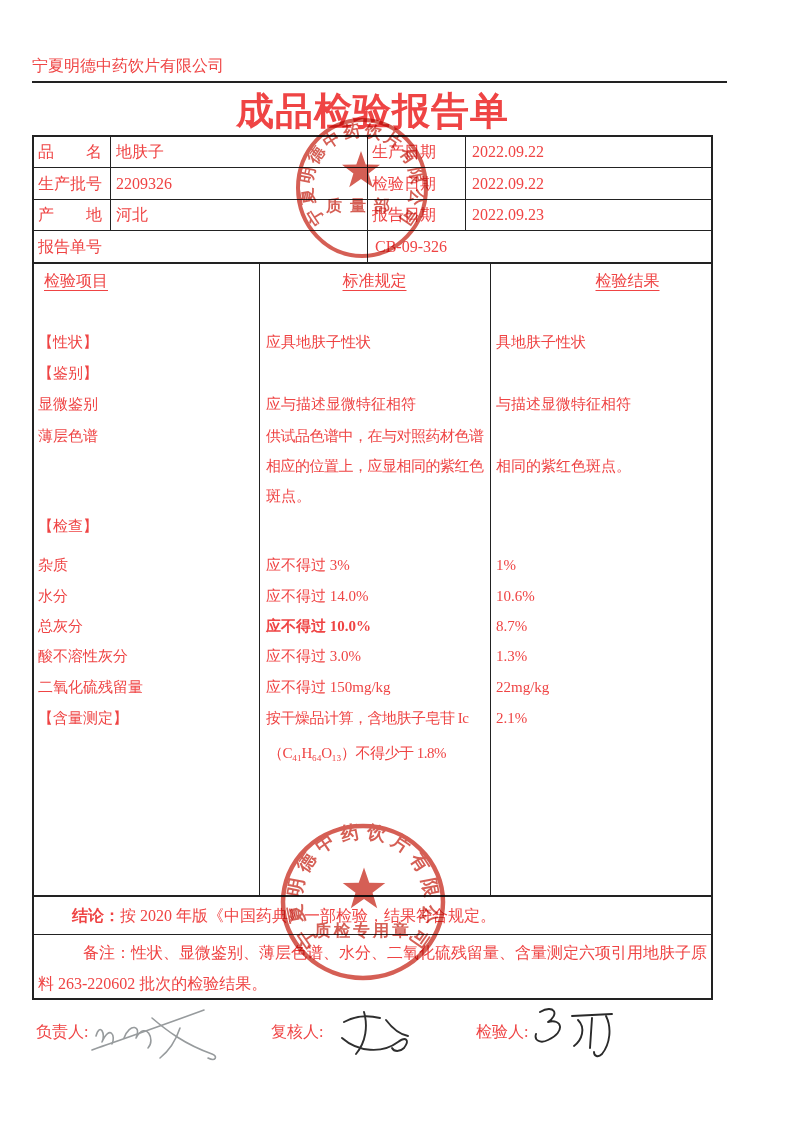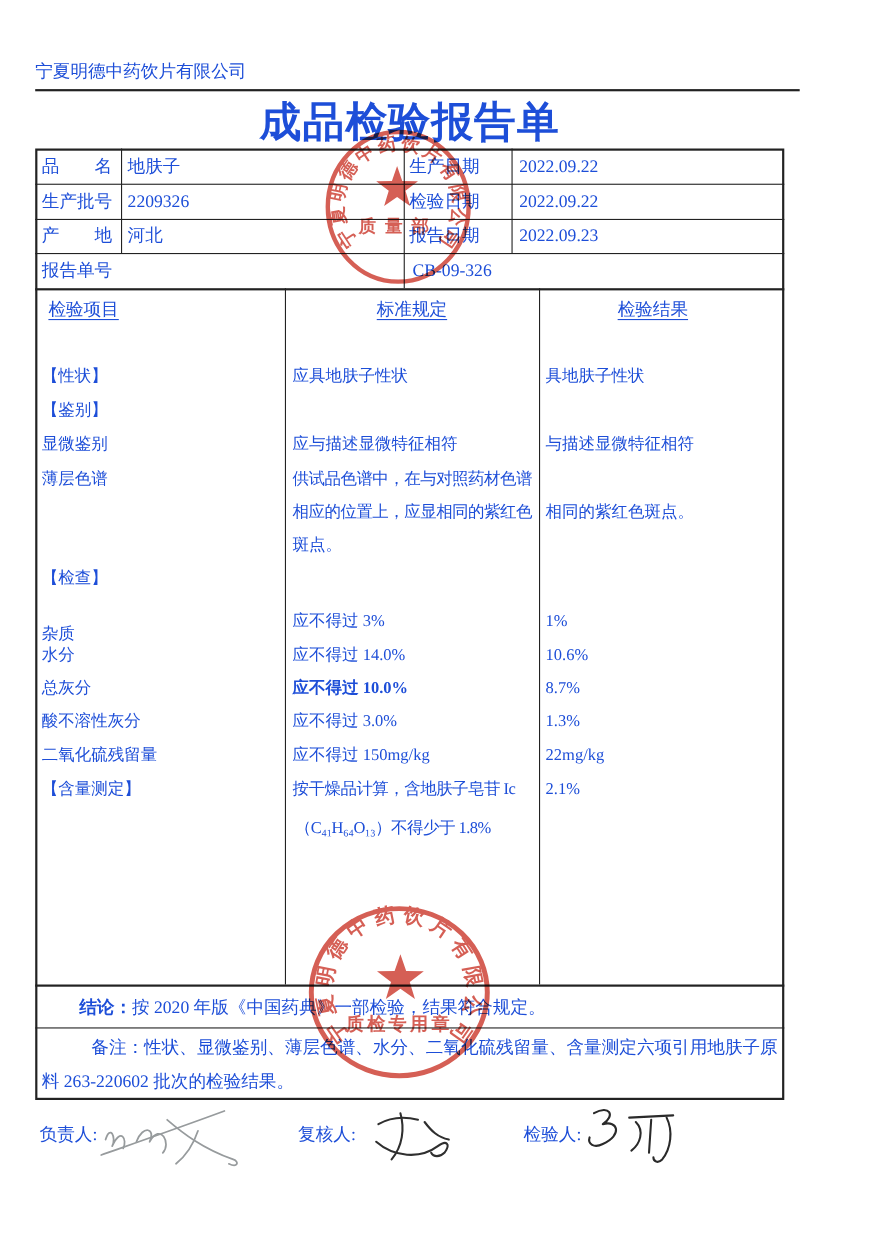--- a/index.html
+++ b/index.html
@@ -1,18 +1,18 @@
 <!DOCTYPE html>
 <html><head>
 <meta charset="utf-8">
 <style>
   html,body{margin:0;padding:0;background:#e8e8e8;}
   .page{
     position:relative;width:800px;height:1131px;background:#ffffff;
-    font-family:"Liberation Serif","DejaVu Serif",serif;color:#1d4ed8;
+    font-family:"Liberation Serif","DejaVu Serif",serif;color:#ef4444;
     overflow:hidden;margin:0 auto;
   }
   .abs{position:absolute;}
   .t16{font-size:16px;line-height:20px;white-space:nowrap;}
   .t15{font-size:15px;line-height:19px;white-space:nowrap;}
   .tight{letter-spacing:-0.5px;}
   .hline{position:absolute;background:#222;height:1px;}
   .vline{position:absolute;background:#222;width:1px;}
   .thick{height:2px;}
   .title{font-weight:bold;font-size:38px;letter-spacing:1px;text-align:center;}
@@ -58,28 +58,28 @@
   <div class="abs t16" style="left:472px;top:205px;">2022.09.23</div>
 
   <div class="abs t16" style="left:38px;top:237px;">报告单号</div>
   <div class="abs t16" style="left:375px;top:237px;">CB-09-326</div>
 
   <div class="vline" style="left:259px;top:262px;height:633px;"></div>
   <div class="vline" style="left:490px;top:262px;height:633px;"></div>
 
   <div class="abs colhead" style="left:44px;top:271px;">检验项目</div>
   <div class="abs colhead" style="left:259px;top:271px;width:231px;text-align:center;">标准规定</div>
-  <div class="abs colhead" style="left:482px;top:271px;width:223px;text-align:center;">检验结果</div>
+  <div class="abs colhead" style="left:516px;top:271px;width:223px;text-align:center;">检验结果</div>
 
   <div class="abs t15" style="left:38px;top:333px;">【性状】</div>
   <div class="abs t15" style="left:38px;top:364px;">【鉴别】</div>
   <div class="abs t15" style="left:38px;top:395px;">显微鉴别</div>
   <div class="abs t15" style="left:38px;top:427px;">薄层色谱</div>
   <div class="abs t15" style="left:38px;top:517px;">【检查】</div>
-  <div class="abs t15" style="left:38px;top:556px;margin-top:12px;">杂质</div>
+  <div class="abs t15" style="left:38px;top:556px;">杂质</div>
   <div class="abs t15" style="left:38px;top:587px;">水分</div>
   <div class="abs t15" style="left:38px;top:617px;">总灰分</div>
   <div class="abs t15" style="left:38px;top:647px;">酸不溶性灰分</div>
   <div class="abs t15" style="left:38px;top:678px;">二氧化硫残留量</div>
   <div class="abs t15" style="left:38px;top:709px;">【含量测定】</div>
 
   <div class="abs t15" style="left:266px;top:333px;">应具地肤子性状</div>
   <div class="abs t15" style="left:266px;top:395px;">应与描述显微特征相符</div>
   <div class="abs t15 tight" style="left:266px;top:457px;">相应的位置上，应显相同的紫红色</div>
   <div class="abs t15 tight" style="left:266px;top:427px;">供试品色谱中，在与对照药材色谱</div>

